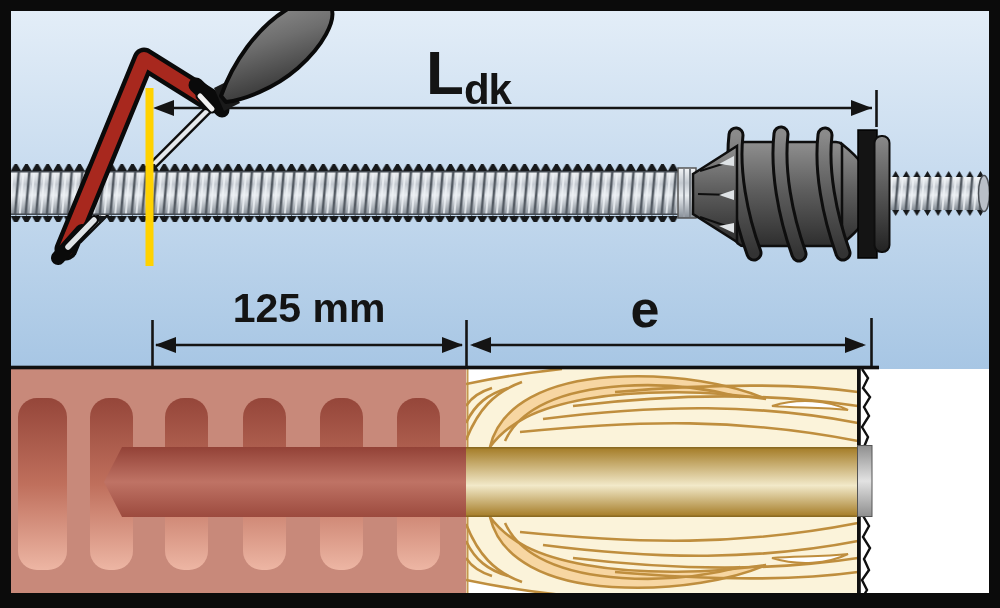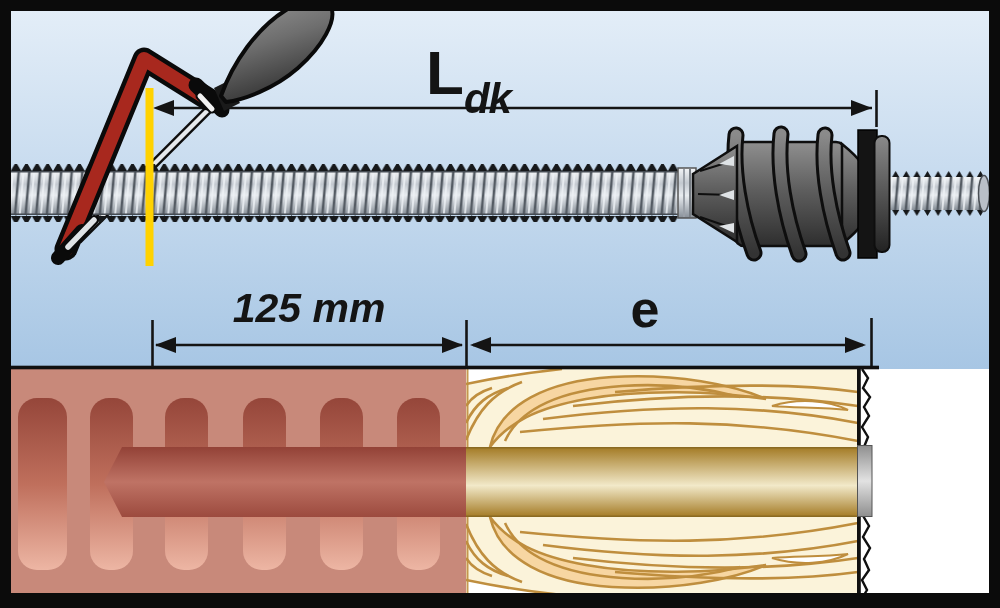--- a/index.html
+++ b/index.html
@@ -3,22 +3,22 @@
 <meta charset="utf-8">
 <style>
   html,body{margin:0;padding:0;background:#222;}
   .stage{position:relative;width:1000px;height:608px;overflow:hidden;background:#0b0b0b;
          font-family:"Liberation Sans", sans-serif;}
   .stage svg{position:absolute;left:0;top:0;}
   .dim-label{position:absolute;color:#141414;font-weight:bold;display:flex;align-items:flex-start;
              white-space:nowrap;user-select:none;}
   .lbl-ldk{left:426px;top:42px;}
   .lbl-ldk .base{font-size:62px;line-height:1;}
-  .lbl-ldk .sub{font-size:42px;line-height:1;margin-top:36px;letter-spacing:-1px;font-style:italic;}
-  .lbl-125{left:229px;top:288px;width:160px;justify-content:center;font-size:41px;line-height:1;font-style:italic;}
+  .lbl-ldk .sub{font-size:42px;line-height:1;margin-top:27px;letter-spacing:-1px;}
+  .lbl-125{left:229px;top:288px;width:160px;justify-content:center;font-size:41px;line-height:1;}
   .lbl-e{left:600px;top:283px;width:90px;justify-content:center;font-size:52px;line-height:1;}
 </style>
 </head>
 <body>
 
 <div class="stage">
 
 <svg width="1000" height="608" viewBox="0 0 1000 608">
   <defs>
     <linearGradient id="skyG" x1="0" y1="0" x2="0" y2="1">

